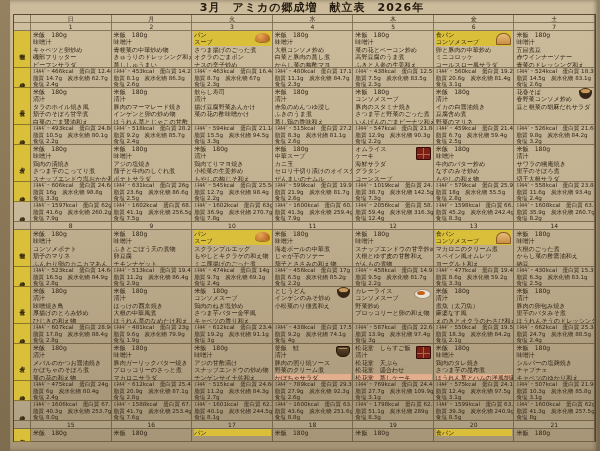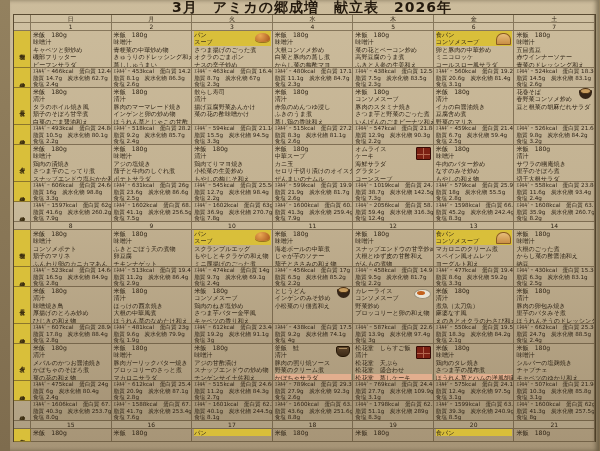--- a/index.html
+++ b/index.html
@@ -18,21 +18,21 @@
     font-family:"DejaVu Sans",sans-serif;color:var(--ink);
   }
   .paper{
     position:absolute;left:10px;top:0;right:1px;bottom:0;
     background:linear-gradient(180deg,var(--paper-top) 0%,#c2b191 45%,var(--paper-bot) 100%);
     box-shadow:-3px 0 4px rgba(40,30,10,.45) inset;
     overflow:hidden;
   }
   .title{
     height:14px;line-height:15px;text-align:center;
-    font-size:14px;font-weight:bold;letter-spacing:1px;color:#241a0e;padding-left:15px;
+    font-size:11px;font-weight:bold;letter-spacing:1px;color:#241a0e;padding-left:15px;
   }
   #menu-table{
     position:absolute;left:3px;right:3px;top:14px;
     border-top:1px solid var(--line-dark);
     border-left:1px solid var(--line-dark);
     border-right:1px solid var(--line-dark);
   }
   .row{display:grid;grid-template-columns:17px repeat(7,1fr);}
   .cell,.lbl,.hcell,.dcell{
     border-right:1px solid var(--line);

